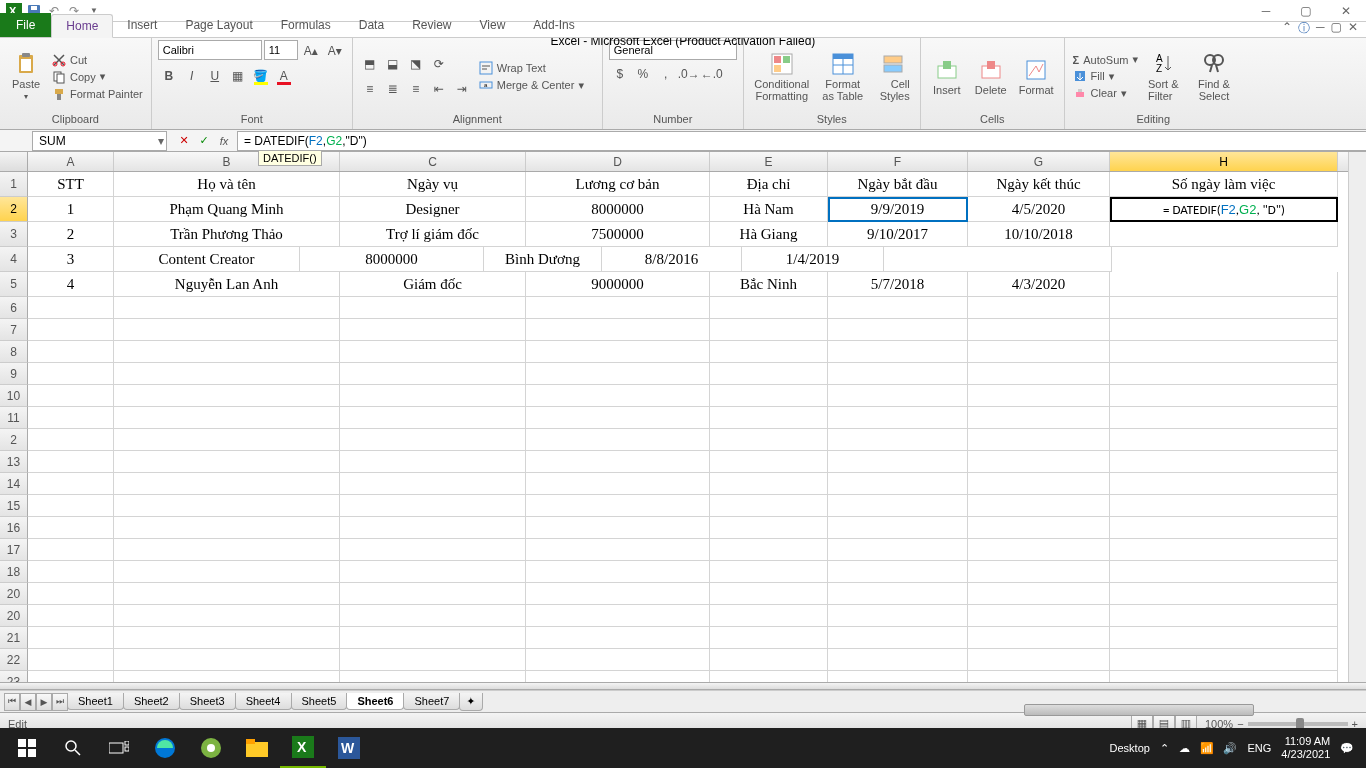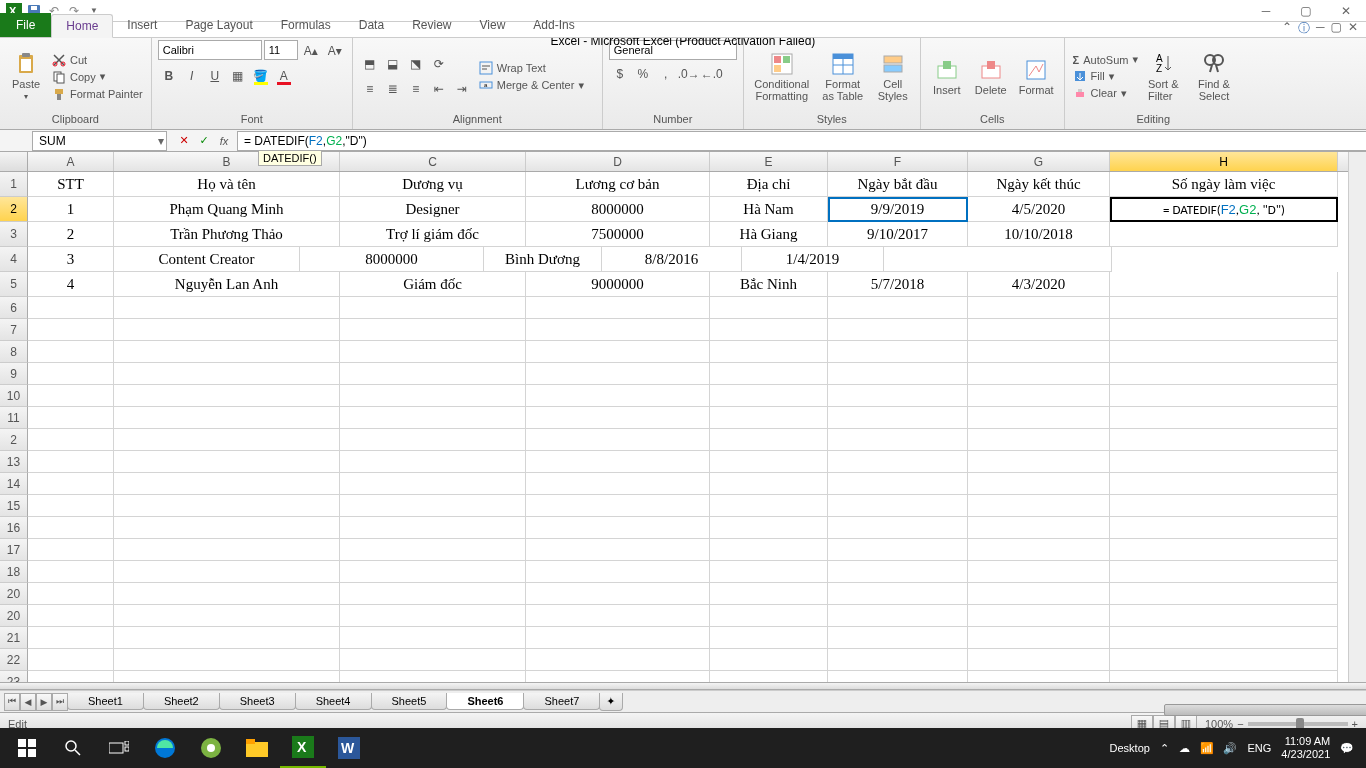--- a/index.html
+++ b/index.html
@@ -64,21 +64,21 @@
 .range-sel { position: absolute; border: 2px solid #0070c0; pointer-events: none; z-index: 3; }
 .scroll-v { position: absolute; right: 0; top: 0; width: 18px; bottom: 0; background: #eee; border-left: 1px solid #ccc; }
 .split-h { height: 8px; background: linear-gradient(#f4f4f4,#ddd); border-top: 1px solid #aaa; border-bottom: 1px solid #aaa; }
 .scroll-h-track { flex: 1; position: relative; margin-left: 520px; border-left: 1px solid #ccc; }
 .scroll-thumb { position: absolute; left: 20px; top: 2px; height: 12px; width: 230px; background: linear-gradient(#ddd,#bbb); border: 1px solid #999; border-radius: 2px; }
 
 
 .sheet-tabs { height: 22px; display: flex; align-items: center; background: #eee; border-top: 1px solid #ccc; padding-left: 4px; position: relative; }
 .sheet-nav { display: flex; gap: 0; }
 .sheet-nav-btn { width: 16px; height: 18px; border: 1px solid #aaa; background: linear-gradient(#f8f8f8,#ddd); display: flex; align-items: center; justify-content: center; font-size: 9px; color: #555; cursor: pointer; }
-.sheet-tab { padding: 2px 20px; background: linear-gradient(#f4f4f4,#ddd); border: 1px solid #aaa; border-top: none; margin-left: -1px; font-size: 11px; cursor: pointer; border-radius: 0 0 4px 4px; }
+.sheet-tab { padding: 2px 10px; background: linear-gradient(#f4f4f4,#ddd); border: 1px solid #aaa; border-top: none; margin-left: -1px; font-size: 11px; cursor: pointer; border-radius: 0 0 4px 4px; }
 .sheet-tab.active { background: #fff; font-weight: bold; }
 
 
 .status-bar { height: 22px; background: linear-gradient(#f4f4f4,#ddd); border-top: 1px solid #aaa; display: flex; align-items: center; justify-content: space-between; padding: 0 8px; font-size: 11px; color: #555; }
 .status-right { display: flex; align-items: center; gap: 8px; }
 .view-btns { display: flex; }
 .view-btn { width: 22px; height: 18px; border: 1px solid #aaa; background: linear-gradient(#f8f8f8,#ddd); display: flex; align-items: center; justify-content: center; cursor: pointer; }
 .zoom { display: flex; align-items: center; gap: 4px; }
 .zoom-slider { width: 100px; height: 4px; background: #bbb; position: relative; }
 .zoom-handle { position: absolute; left: 48px; top: -4px; width: 8px; height: 12px; background: #888; border-radius: 2px; }
@@ -270,21 +270,21 @@
             <line x1="2" y1="13" x2="22" y2="13" stroke="#4a90d9"></line>
             <line x1="12" y1="7" x2="12" y2="22" stroke="#4a90d9"></line>
           </svg>
           <span style="text-align:center">Format as Table</span>
         </div>
       <div class="big-btn" style="max-width:42px">
           <svg viewBox="0 0 24 24">
             <rect x="3" y="4" width="18" height="7" fill="#fc8" stroke="#aaa"></rect>
             <rect x="3" y="13" width="18" height="7" fill="#8cf" stroke="#aaa"></rect>
           </svg>
-          <span style="text-align:center">Cell Styles</span>
+          <span style="text-align:right">Cell Styles</span>
         </div>
     </div>
     <div class="group-label">Styles</div>
   </div>
 
   <div class="group">
     <div class="group-body">
       <div class="big-btn">
           <svg viewBox="0 0 24 24">
             <rect x="3" y="8" width="18" height="12" fill="#fff" stroke="#8c8"></rect>
@@ -378,21 +378,21 @@
     <div class="col-h cE">E</div>
     <div class="col-h cF">F</div>
     <div class="col-h cG">G</div>
     <div class="col-h cH active">H</div>
   </div>
   <div class="rows" id="rows">
       <div class="row">
         <div class="row-h">1</div>
         <div class="cell hdr cA">STT</div>
         <div class="cell hdr cB">Họ và tên</div>
-        <div class="cell hdr cC">Dương vụ</div>
+        <div class="cell hdr cC">Ngày vụ</div>
         <div class="cell hdr cD">Lương cơ bản</div>
         <div class="cell hdr cE">Địa chỉ</div>
         <div class="cell hdr cF">Ngày bắt đầu</div>
         <div class="cell hdr cG">Ngày kết thúc</div>
         <div class="cell hdr cH">Số ngày làm việc</div>
       </div>
       <div class="row">
         <div class="row-h active">2</div>
         <div class="cell cA center">1</div>
         <div class="cell cB center">Phạm Quang Minh</div>

